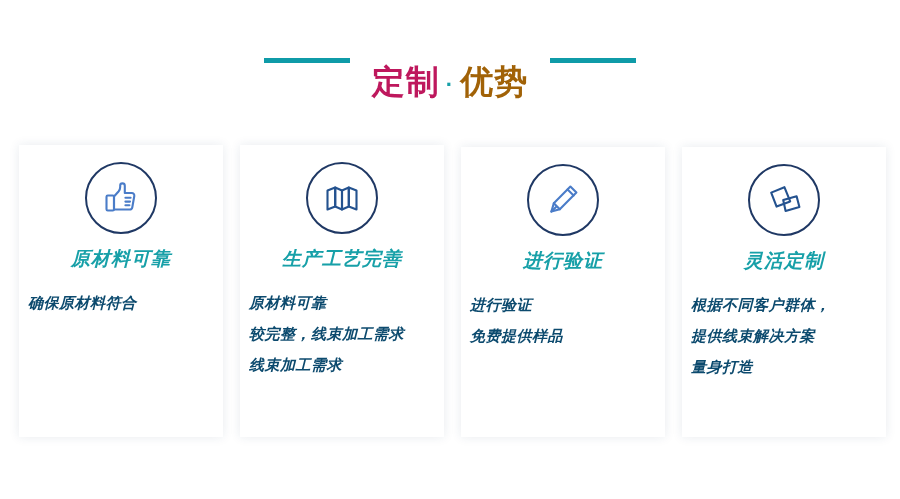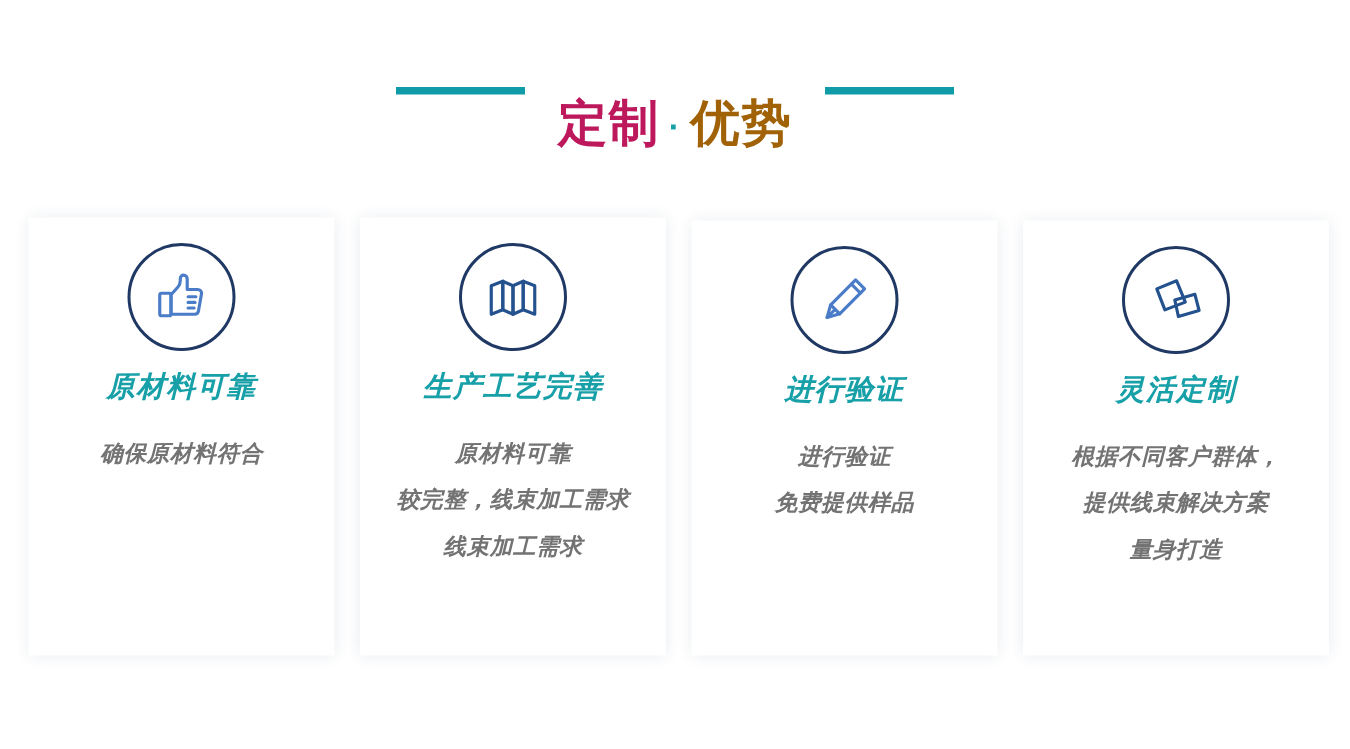--- a/index.html
+++ b/index.html
@@ -110,23 +110,22 @@
     font-weight: bold;
     color: #17a0a8;
     letter-spacing: 1px;
     line-height: 1.2;
     margin-bottom: 16px;
     text-align: center;
   }
   .card-body {
     font-size: 15px;
     font-weight: bold;
-    color: #737373;
+    color: #0c4a6e;
     line-height: 31px;
-    text-align: center;
     width: 186px;
     letter-spacing: 0.5px;
   }
   .card-body .line {
     display: block;
     white-space: nowrap;
   }
 </style>
 </head>
 <body>

